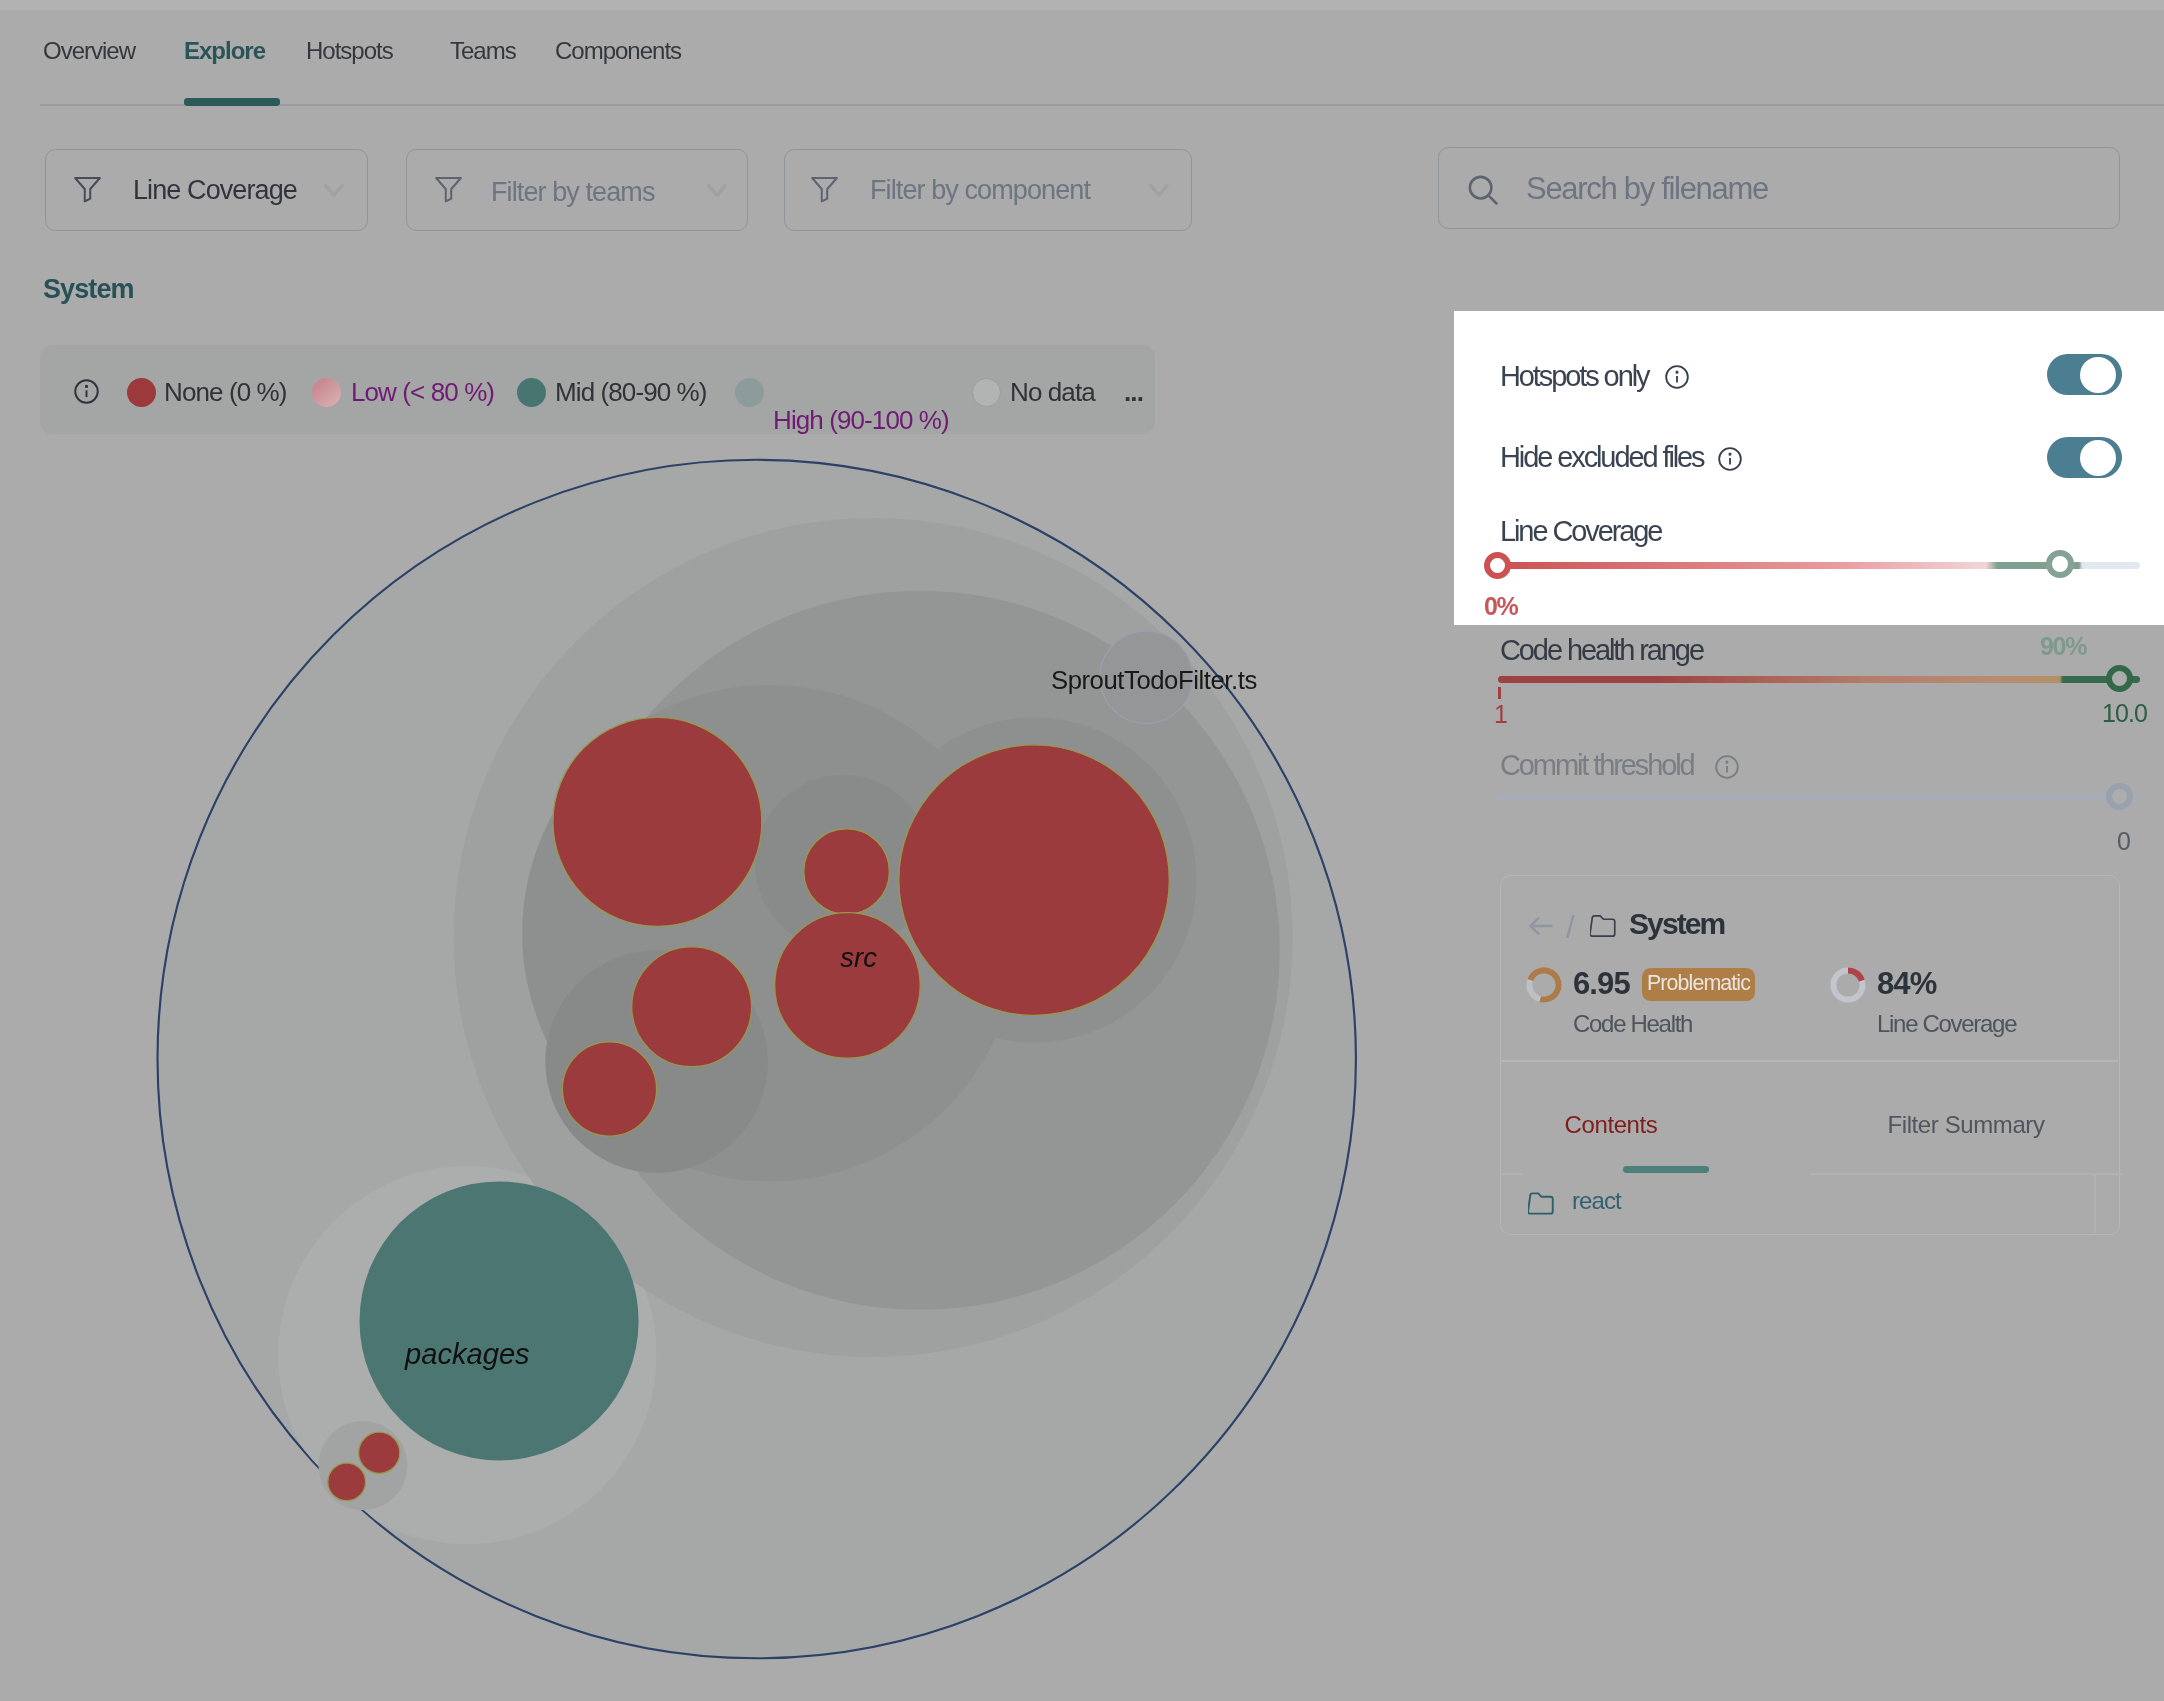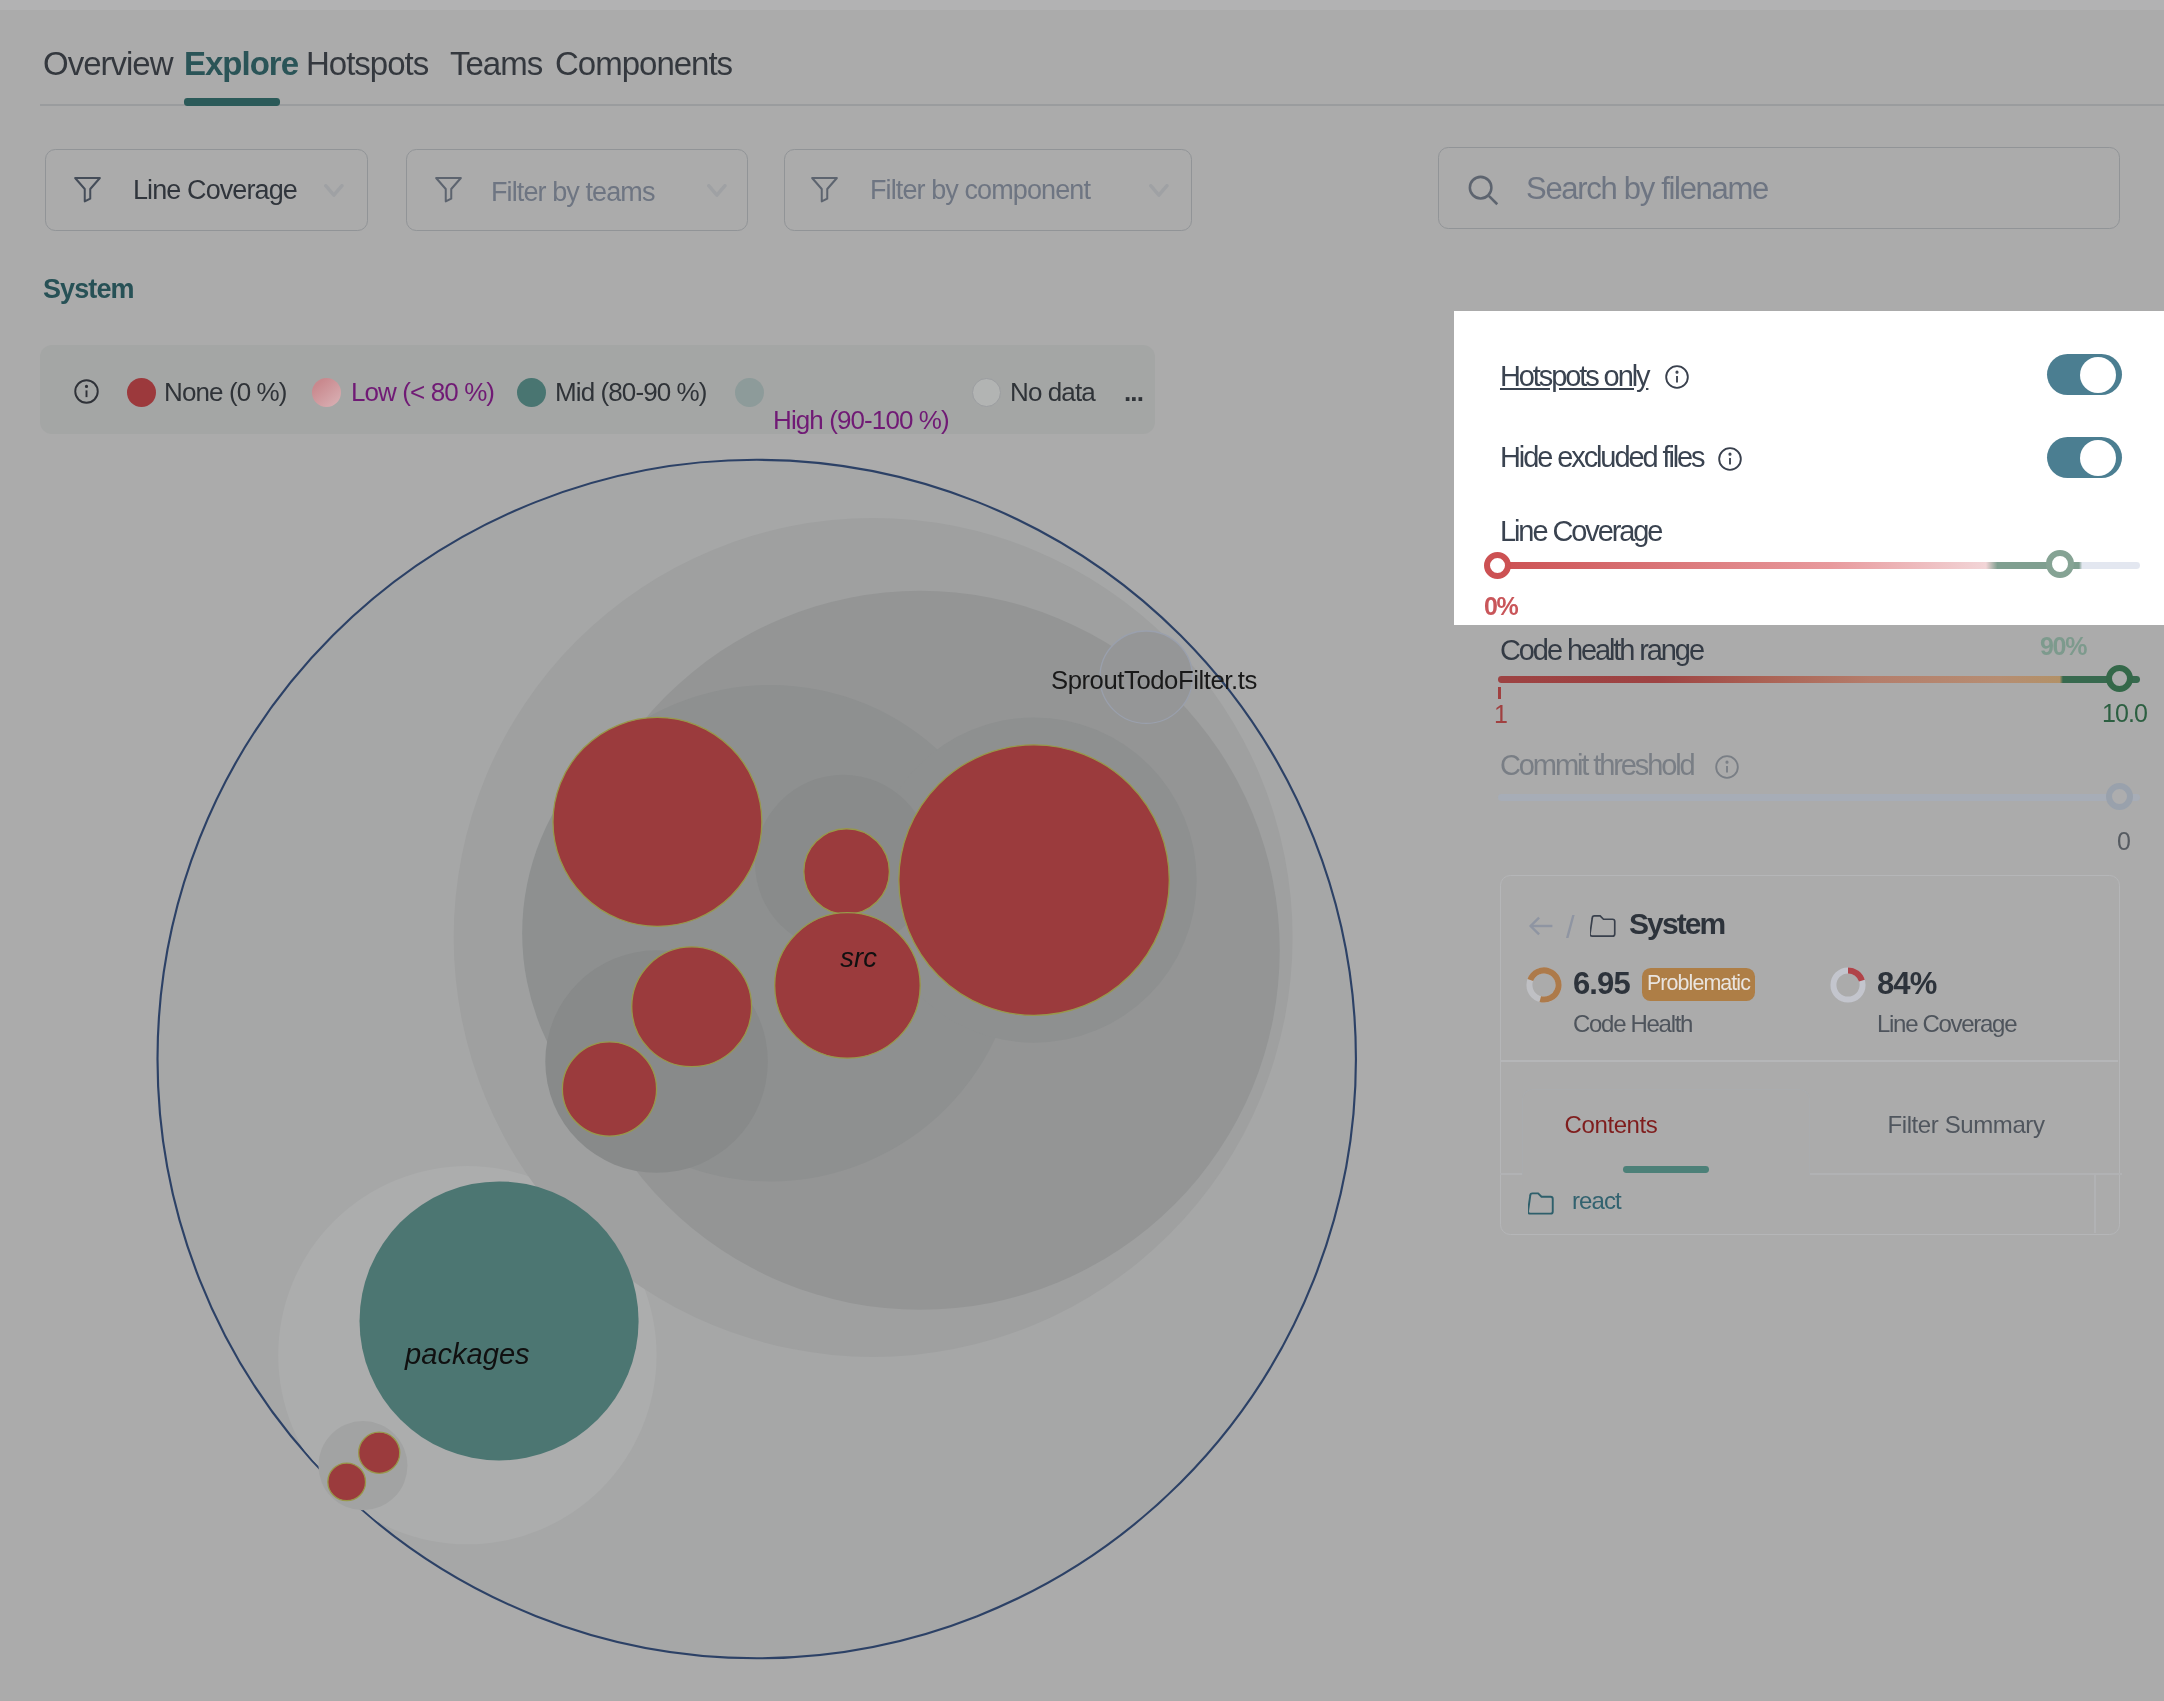--- a/index.html
+++ b/index.html
@@ -1,19 +1,19 @@
 <!DOCTYPE html>
 <html style="font-size:13.7px"><head>
 <meta charset="utf-8">
 <style>
   html,body{margin:0;padding:0;}
   body{width:2164px;height:1702px;position:relative;overflow:hidden;
        background:#ababab;font-family:"Liberation Sans",sans-serif;}
   .abs{position:absolute;}
-  .nav{font-size:33px;color:#34383e;letter-spacing:-1px;margin-top:8px;}
+  .nav{font-size:24px;color:#34383e;letter-spacing:-1px;}
   .navon{color:#2a5457;font-weight:bold;}
   .fbox{position:absolute;top:149px;height:82px;border:1.7px solid #919497;border-radius:10.3px;box-sizing:border-box;}
   .ftxt{font-size:27px;letter-spacing:-0.9px;}
   .dot{position:absolute;top:378px;width:29px;height:29px;border-radius:50%;}
   .ltxt{position:absolute;top:377px;font-size:26px;letter-spacing:-0.9px;}
   .dk{color:#2f3338;}
   .gy{color:#701a75;}
   .wlabel{font-size:29px;letter-spacing:-2.1px;color:#3a4350;}
   .toggle{position:absolute;width:75px;height:41px;border-radius:20.5px;background:#4b7e91;}
   .knob{position:absolute;top:2.6px;left:33px;width:36px;height:36px;border-radius:50%;background:#fff;}
@@ -115,21 +115,21 @@
     <circle cx="712" cy="1272" r="55"></circle>
     <circle cx="443" cy="1697" r="24"></circle>
     <circle cx="405" cy="1731" r="22"></circle>
   </g>
   <text x="1348" y="805" font-size="30" letter-spacing="-0.5" fill="#191919" text-anchor="middle" font-family="Liberation Sans, sans-serif">SproutTodoFilter.ts</text>
   <text x="1003" y="1129" font-size="32" fill="#101010" text-anchor="middle" font-style="italic" font-family="Liberation Sans, sans-serif">src</text>
   <text x="546" y="1593" font-size="34" fill="#101010" text-anchor="middle" font-style="italic" font-family="Liberation Sans, sans-serif">packages</text>
 </svg>
 
 <div class="abs" style="left:1454px;top:311px;width:711px;height:314px;background:#ffffff;"></div>
-<div class="abs wlabel" style="left:1500px;top:360px;text-decoration:underline;">Hotspots only</div>
+<div class="abs wlabel" style="left:1500px;top:360px;">Hotspots only</div>
 <svg class="abs" style="left:1664px;top:364px;" width="26" height="26" viewBox="0 0 24 24" fill="none" stroke="#39404d" stroke-width="1.7">
     <circle cx="12" cy="12" r="10"></circle>
     <line x1="12" y1="11" x2="12" y2="17"></line>
     <circle cx="12" cy="7.5" r="0.6" fill="#39404d"></circle>
   </svg>
 <div class="toggle" style="left:2047px;top:354px;">
     <div class="knob"></div>
   </div>
 
 <div class="abs wlabel" style="left:1500px;top:441px;">Hide excluded files</div>

